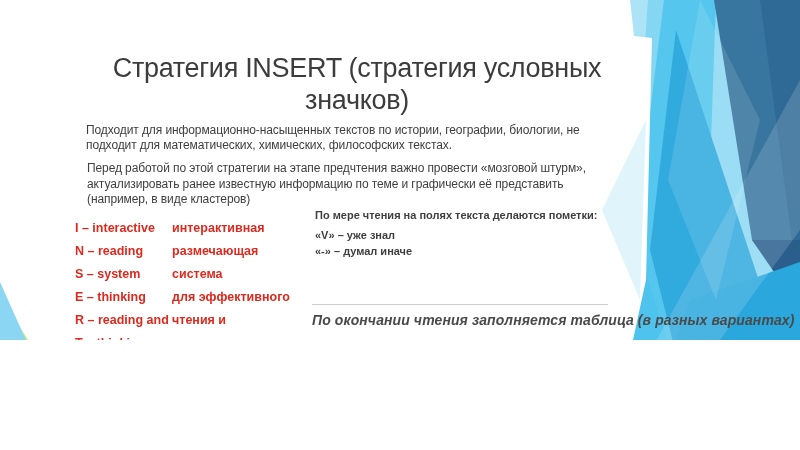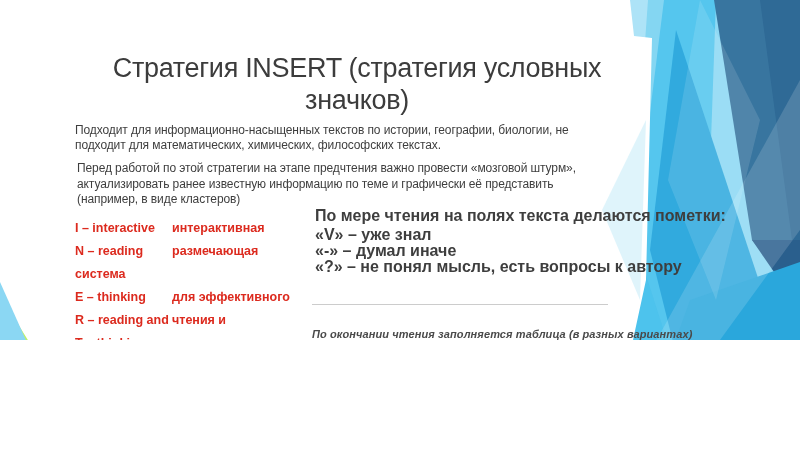--- a/index.html
+++ b/index.html
@@ -16,38 +16,38 @@
     position:absolute;left:57px;top:52px;width:600px;
     text-align:center;color:#3c3c3c;font-size:27px;line-height:32px;
     font-weight:400;letter-spacing:-0.3px;
   }
   .title div{white-space:nowrap;}
 
   .para{
     position:absolute;color:#3e3e3e;font-size:12px;line-height:15px;
     letter-spacing:-0.1px;
   }
-  #intro{left:75px;top:123px;width:500px;}
-  #prep{left:77px;top:161px;width:505px;line-height:15.5px;}
+  #intro{left:86px;top:123px;width:500px;}
+  #prep{left:87px;top:161px;width:505px;line-height:15.5px;}
 
   .acronym{position:absolute;left:75px;top:217px;color:#dc2a1e;font-size:12.5px;font-weight:700;}
   .acronym .row{display:flex;line-height:23px;white-space:nowrap;}
   .acronym .en{width:97px;}
   .acronym .ru{}
 
-  .marks{position:absolute;left:315px;top:208px;width:340px;color:#3e3e3e;font-size:16px;font-weight:700;}
+  .marks{position:absolute;left:315px;top:208px;width:340px;color:#3e3e3e;font-size:11px;font-weight:700;}
   .marks .heading{line-height:15px;margin-bottom:4px;white-space:nowrap;}
   .marks .item{line-height:16px;white-space:nowrap;}
 
   .divider{position:absolute;left:312px;top:304px;width:296px;height:1px;background:#cccccc;}
 
   .caption{
     position:absolute;left:312px;top:312px;width:340px;
-    color:#4a4a4a;font-size:11px;font-style:italic;font-weight:700;
-    white-space:nowrap;letter-spacing:0.1px;margin-top:16px;
+    color:#4a4a4a;font-size:14px;font-style:italic;font-weight:700;
+    white-space:nowrap;letter-spacing:0.1px;
   }
 
   .table{position:absolute;left:314px;top:343px;width:292px;}
   .thead{display:flex;gap:3px;}
   .thead .cell{
     flex:1;height:21px;background:#a8a8a8;color:#ffffff;
     font-size:12px;font-weight:700;text-align:center;line-height:21px;
   }
   .tbody{display:flex;gap:3px;margin-top:4px;}
   .tbody .cell{flex:1;height:16px;background:#e9e9e9;}
@@ -95,40 +95,40 @@
     <div class="acronym">
       <div class="row">
         <span class="en">I – interactive</span>
         <span class="ru">интерактивная</span>
       </div>
       <div class="row">
         <span class="en">N – reading</span>
         <span class="ru">размечающая</span>
       </div>
       <div class="row">
+        <span class="en">S – system</span>
         <span class="ru">система</span>
       </div>
       <div class="row">
         <span class="en">E – thinking</span>
         <span class="ru">для эффективного</span>
       </div>
       <div class="row">
         <span class="en">R – reading and</span>
         <span class="ru">чтения и</span>
       </div>
       <div class="row">
         <span class="en">T – thinking</span>
       </div>
     </div>
 
     <div class="marks">
       <div class="heading">По мере чтения на полях текста делаются пометки:</div>
       <div class="item">«V» – уже знал</div>
       <div class="item">«-» – думал иначе</div>
-      <div class="item">«?» – не понял мысль, есть вопросы к автору</div>
     </div>
 
     <div class="divider"></div>
 
     <div class="caption">По окончании чтения заполняется таблица (в разных вариантах)</div>
 
     <div class="table">
       <div class="thead">
         <div class="cell">V</div>
         <div class="cell">+</div>

